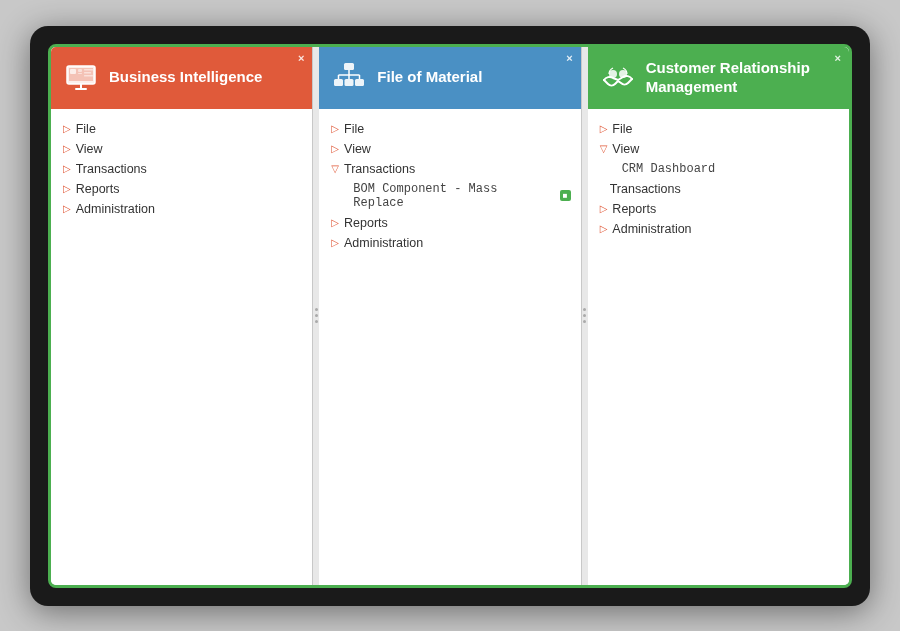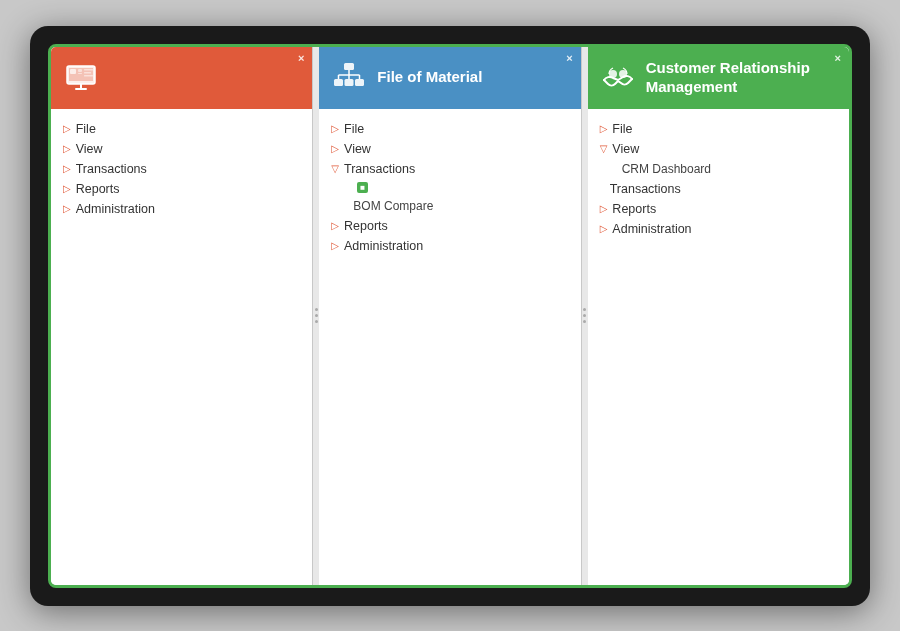--- a/index.html
+++ b/index.html
@@ -114,20 +114,21 @@
     .menu-arrow {
       color: #e05a3a;
       font-size: 10px;
       flex-shrink: 0;
     }
 
     .menu-item.sub-item {
       padding-left: 22px;
       font-size: 12px;
       color: #444;
+      font-family: Liberation Mono, monospace;
     }
 
     .menu-item.no-arrow {
       padding-left: 10px;
     }
 
     .tag-icon {
       display: inline-block;
       background: #4caf50;
       color: white;
@@ -178,20 +179,21 @@
             <rect x="5" y="7" width="6" height="5" rx="1" fill="white" opacity="0.7"></rect>
             <rect x="13" y="7" width="4" height="3" rx="1" fill="white" opacity="0.5"></rect>
             <rect x="13" y="11" width="4" height="1" rx="0.5" fill="white" opacity="0.5"></rect>
             <rect x="19" y="7" width="9" height="1.5" rx="0.5" fill="white" opacity="0.5"></rect>
             <rect x="19" y="10" width="7" height="1.5" rx="0.5" fill="white" opacity="0.5"></rect>
             <rect x="19" y="13" width="9" height="1.5" rx="0.5" fill="white" opacity="0.5"></rect>
             <line x1="16" y1="22" x2="16" y2="26" stroke="white" stroke-width="2"></line>
             <rect x="10" y="26" width="12" height="2" rx="1" fill="white"></rect>
           </svg>
         </div>
+        <span class="panel-title">Business Intelligence</span>
         <span class="close-btn">×</span>
       </div>
       <div class="panel-body">
         <div class="menu-item">
           <span class="menu-arrow">▷</span>
           <span>File</span>
         </div>
         <div class="menu-item">
           <span class="menu-arrow">▷</span>
           <span>View</span>
@@ -245,24 +247,22 @@
         </div>
         <div class="menu-item">
           <span class="menu-arrow">▷</span>
           <span>View</span>
         </div>
         <div class="menu-item">
           <span class="menu-arrow">▽</span>
           <span>Transactions</span>
         </div>
         <div class="menu-item sub-item">
+          <span>BOM Component - Mass Replace</span>
           <span class="tag-icon">■</span>
-        </div>
-        <div class="menu-item sub-item">
-          <span>BOM Compare</span>
         </div>
         <div class="menu-item">
           <span class="menu-arrow">▷</span>
           <span>Reports</span>
         </div>
         <div class="menu-item">
           <span class="menu-arrow">▷</span>
           <span>Administration</span>
         </div>
       </div>

